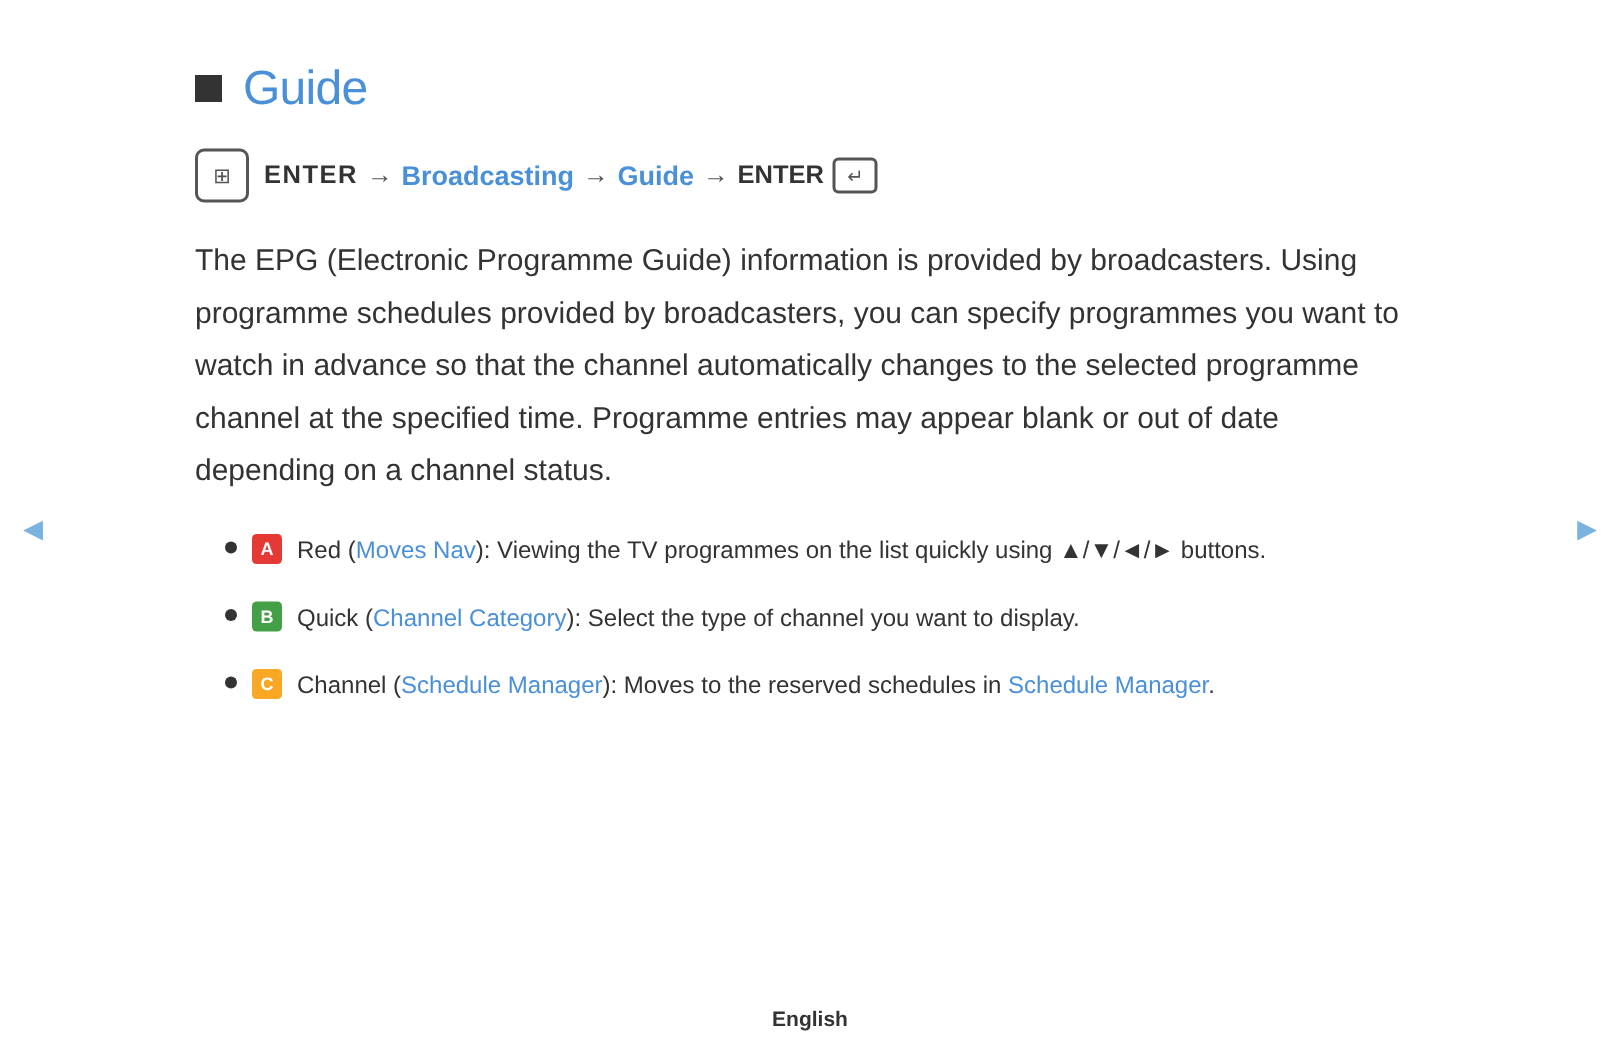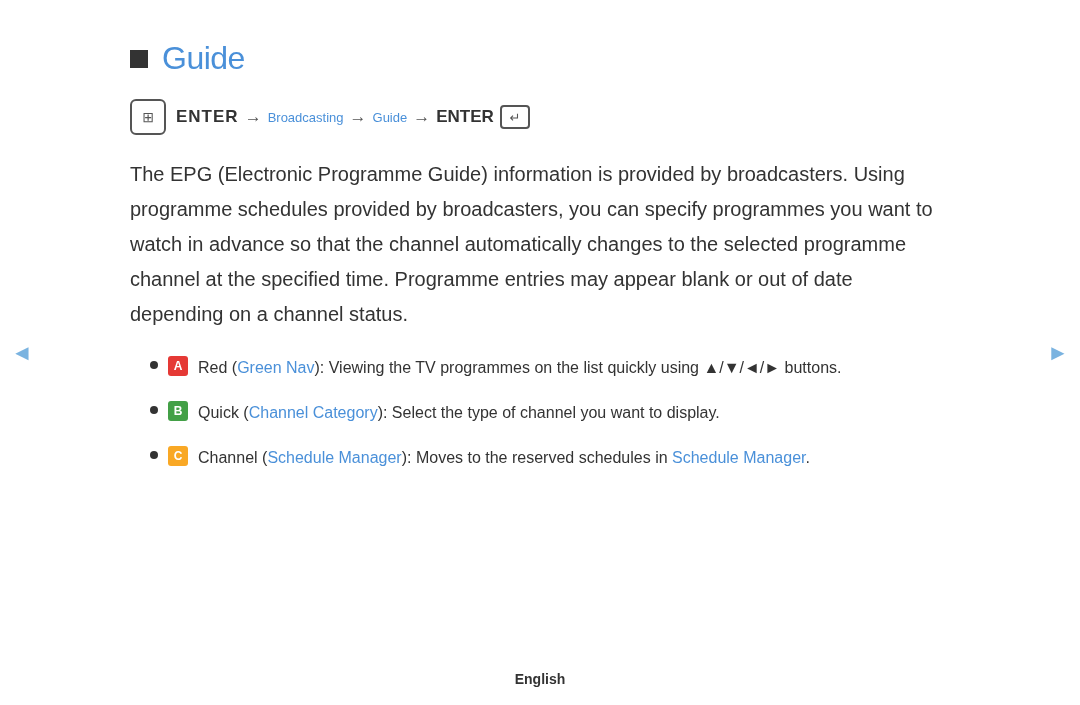--- a/index.html
+++ b/index.html
@@ -75,21 +75,22 @@
       letter-spacing: 1px;
     }
 
     .arrow {
       color: #555;
       font-size: 17px;
     }
 
     .menu-link {
       color: #4a90d9;
-      font-size: 13px;
+      font-size: 18px;
+      font-weight: bold;
     }
 
     .enter-label {
       font-weight: 700;
       color: #333;
       font-size: 17px;
     }
 
     .enter-icon {
       display: inline-flex;
@@ -218,21 +219,21 @@
   </div>
 
   <p class="description">The EPG (Electronic Programme Guide) information is provided by broadcasters. Using programme schedules provided by broadcasters, you can specify programmes you want to watch in advance so that the channel automatically changes to the selected programme channel at the specified time. Programme entries may appear blank or out of date depending on a channel status.</p>
 
   <ul class="bullet-list">
 
     <li>
       <div class="bullet-dot"></div>
       <span class="color-badge badge-red">A</span>
       <div class="bullet-content">
-        <span>Red (</span><span class="link-text">Green Nav</span><span>): Viewing the TV programmes on the list quickly using ▲/▼/◄/► buttons.</span>
+        <span>Red (</span><span class="link-text">Moves Nav</span><span>): Viewing the TV programmes on the list quickly using ▲/▼/◄/► buttons.</span>
       </div>
     </li>
 
     <li>
       <div class="bullet-dot"></div>
       <span class="color-badge badge-green">B</span>
       <div class="bullet-content">
         <span>Quick (</span><span class="link-text">Channel Category</span><span>): Select the type of channel you want to display.</span>
       </div>
     </li>

